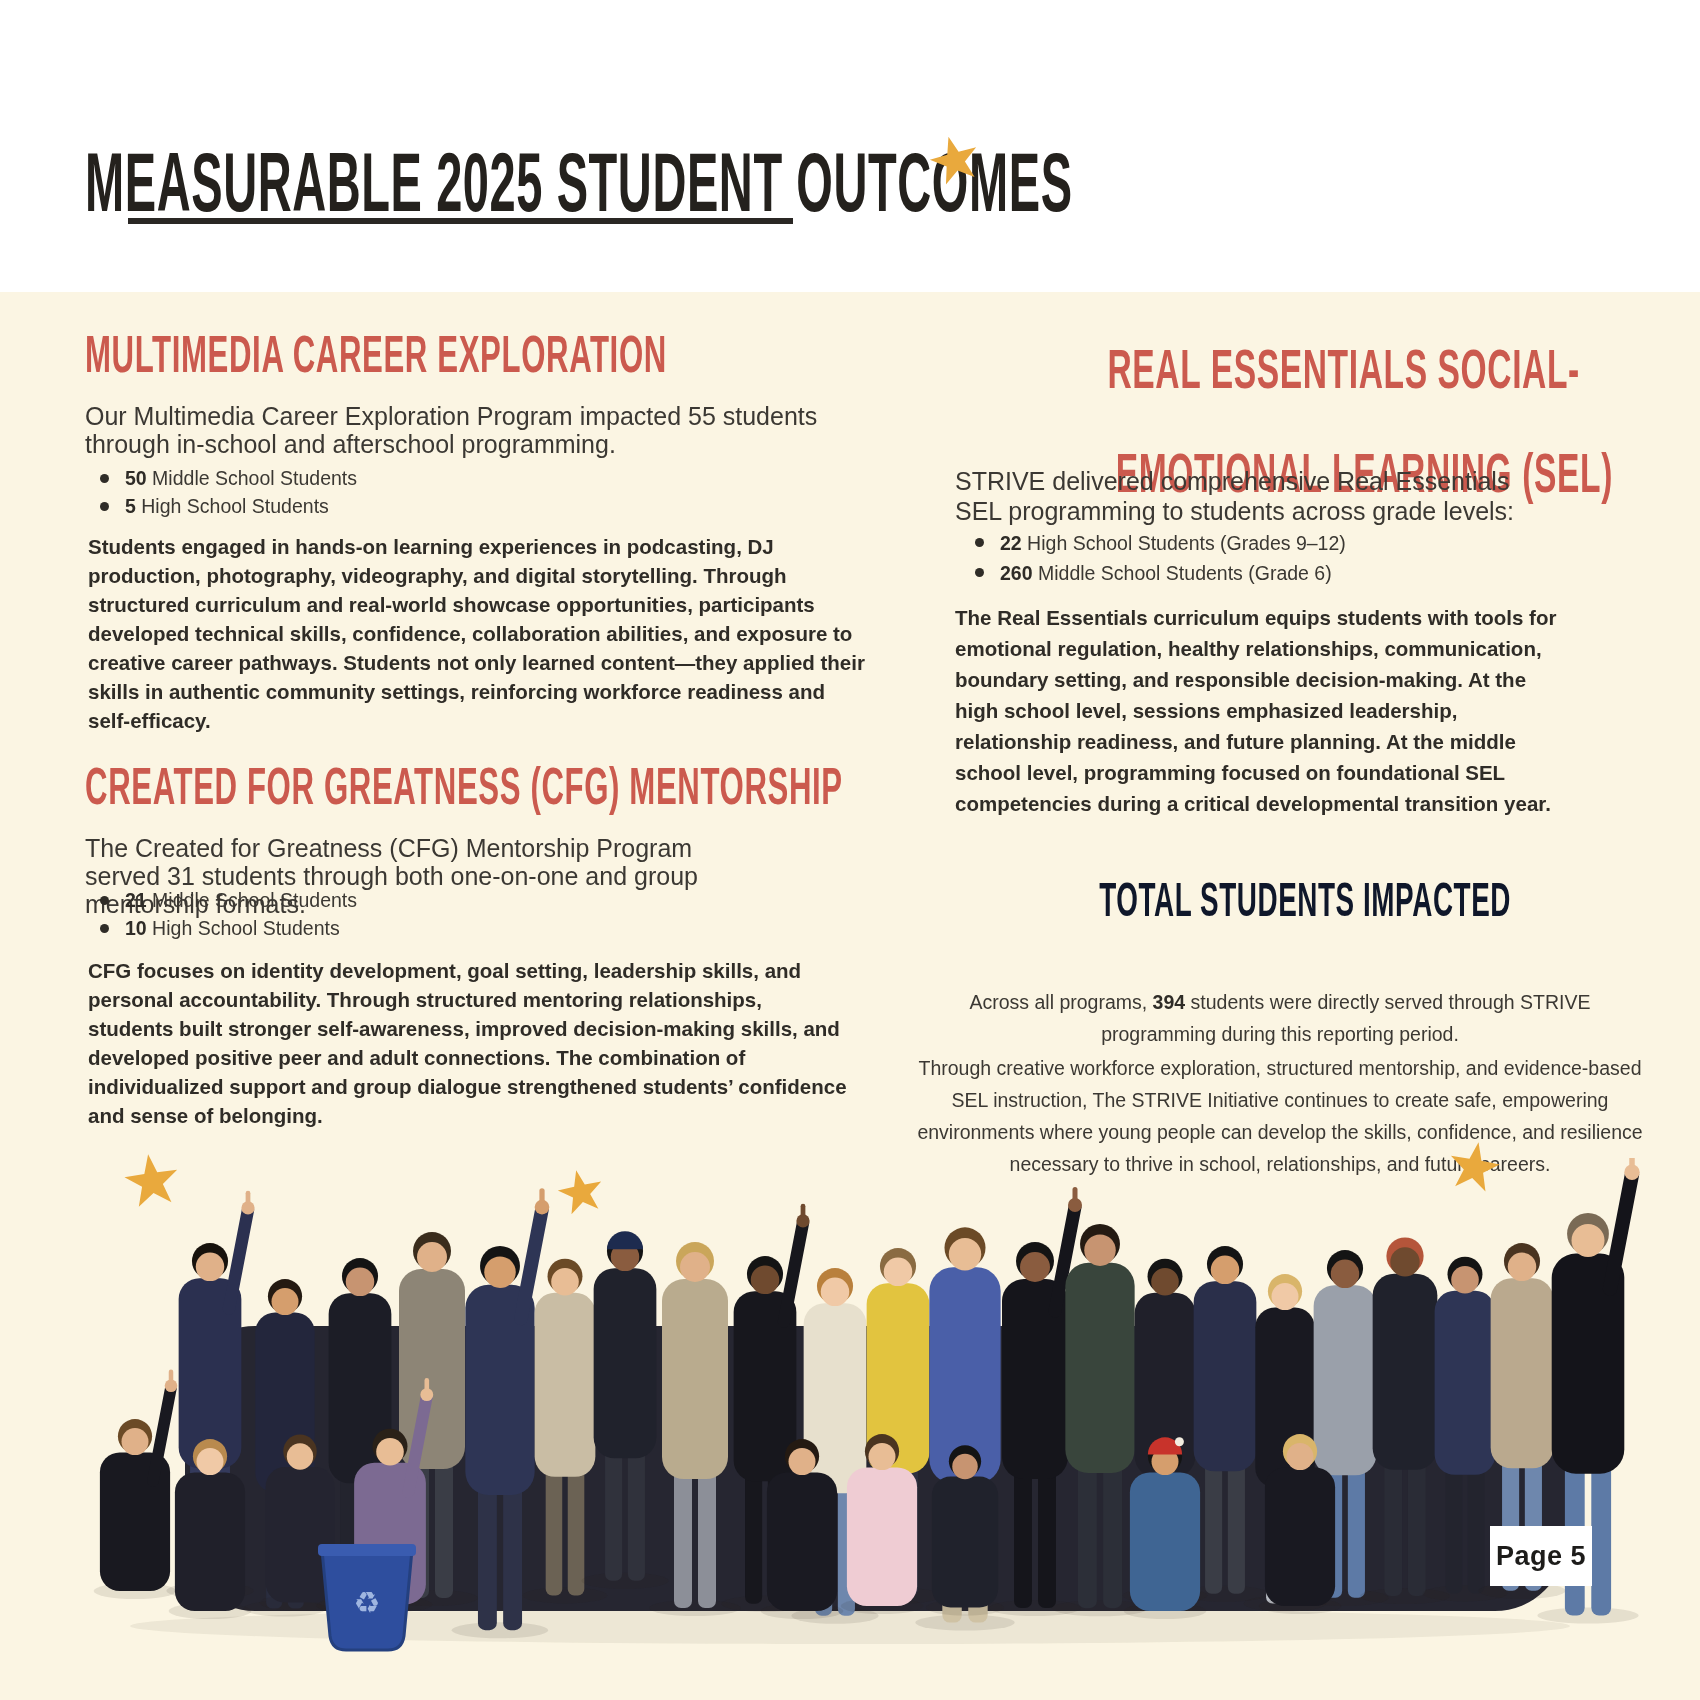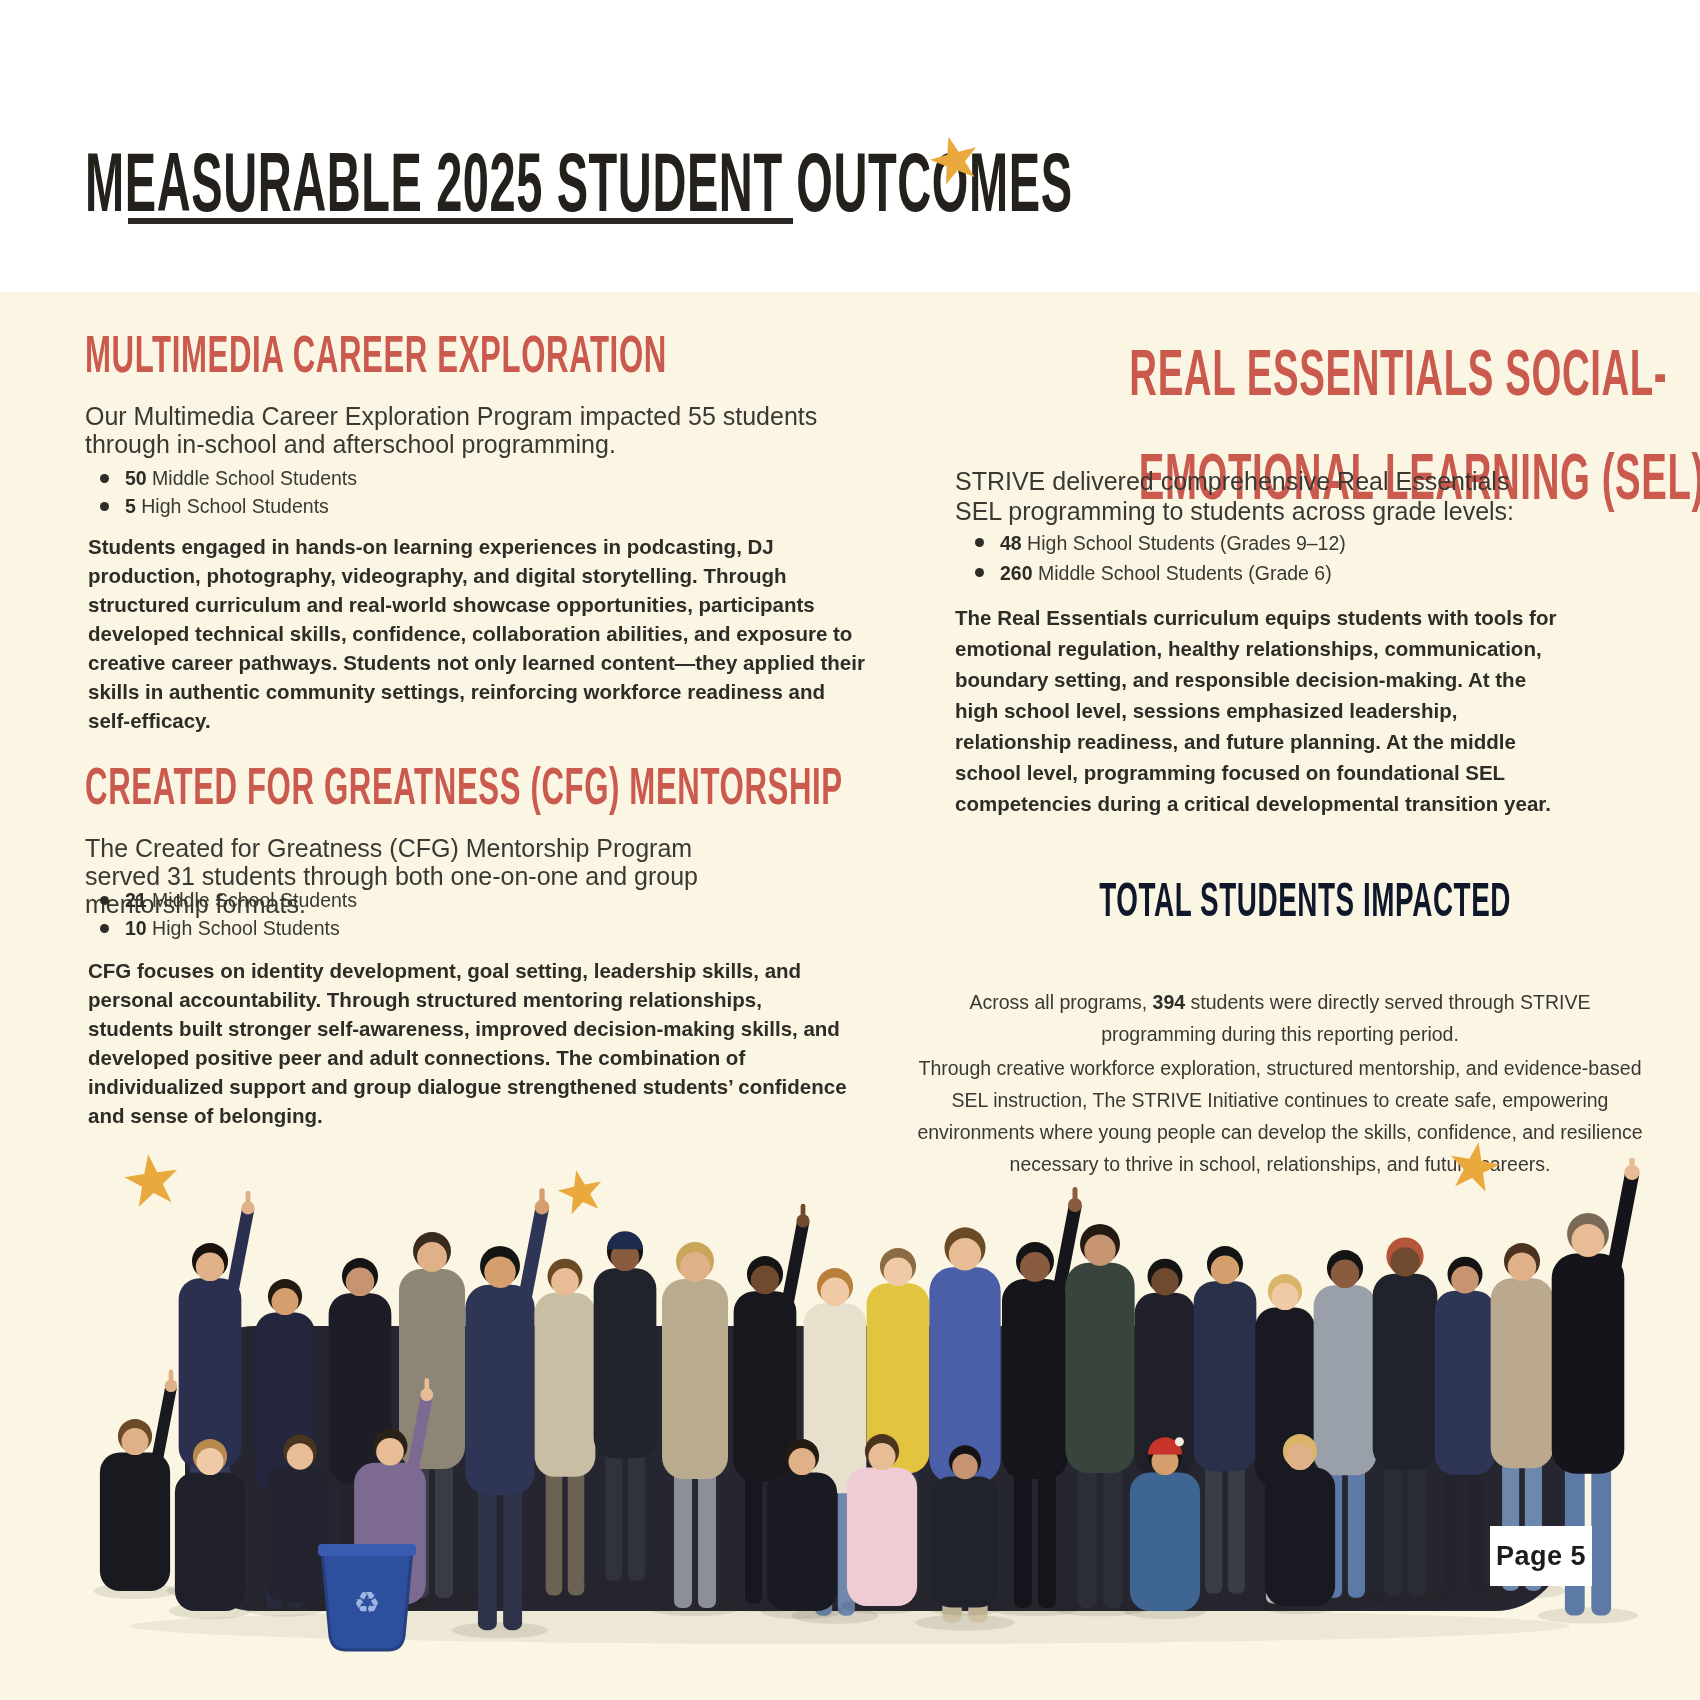--- a/index.html
+++ b/index.html
@@ -21,21 +21,21 @@
 
   .page-title{left:85px;top:134px;font-size:84px;color:#24211d;}
   .page-title .cond{transform:scaleX(0.56);}
   .title-underline{left:128px;top:218px;width:665px;height:6px;background:#2a2724;}
 
   .red-h{font-size:52px;color:#cb5a4e;}
   .red-h .cond{transform:scaleX(0.60);}
   .h-mult{left:85px;top:324px;}
   .h-cfg{left:85px;top:756px;}
 
-  .right-h{width:660px;left:950px;text-align:center;font-size:64px;color:#cb5a4e;}
+  .right-h{width:660px;left:950px;text-align:center;font-size:56px;color:#cb5a4e;}
   .right-h .cond{transform:scaleX(0.60);transform-origin:center bottom;}
   .h-sel1{top:336px;}
   .h-sel2{top:440px;}
   .h-total{top:872px;font-size:48px;color:#0f172a;}
   .h-total .cond{transform:scaleX(0.58);transform-origin:center bottom;}
 
   .body-text{font-size:25px;line-height:28px;color:#3b3833;}
   .body-text.rt{line-height:30px;}
   .bold-text{font-size:20.5px;line-height:29px;font-weight:bold;color:#2f2c27;}
   .bold-text.rt{line-height:31px;}
@@ -126,21 +126,21 @@
   <div class="abs right-h h-sel1">
     <span class="cond center">REAL ESSENTIALS SOCIAL-</span>
   </div>
   <div class="abs right-h h-sel2">
     <span class="cond center">EMOTIONAL LEARNING (SEL)</span>
   </div>
   <div class="abs body-text rt intro3">STRIVE delivered comprehensive Real Essentials SEL programming to students across grade levels:</div>
   <div class="abs bullets3">
     <div class="bullet-row">
       <span class="dot"></span>
-      <span class="bl rt"><span class="num">48</span><span> High School Students (Grades 9–12)</span></span>
+      <span class="bl rt"><span class="num">22</span><span> High School Students (Grades 9–12)</span></span>
     </div>
     <div class="bullet-row">
       <span class="dot"></span>
       <span class="bl rt"><span class="num">260</span><span> Middle School Students (Grade 6)</span></span>
     </div>
   </div>
   <div class="abs bold-text rt bold3">The Real Essentials curriculum equips students with tools for emotional regulation, healthy relationships, communication, boundary setting, and responsible decision-making. At the high school level, sessions emphasized leadership, relationship readiness, and future planning. At the middle school level, programming focused on foundational SEL competencies during a critical developmental transition year.</div>
 
   <div class="abs right-h h-total">
     <span class="cond center">TOTAL STUDENTS IMPACTED</span>

